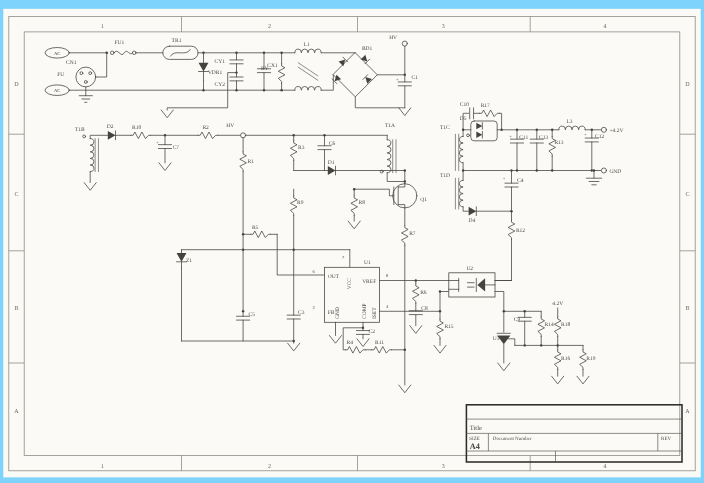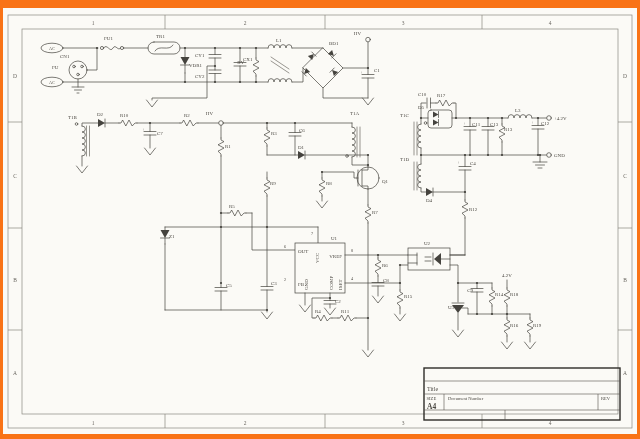--- a/index.html
+++ b/index.html
@@ -1,16 +1,16 @@
 <!DOCTYPE html>
 <html><head>
 <meta charset="utf-8">
 <style>
   html,body{margin:0;padding:0;background:#b9b8b4;}
-  .page{position:relative;width:640px;height:439px;background:#f97316;overflow:hidden;
+  .page{position:relative;width:640px;height:439px;background:#7dd3fc;overflow:hidden;
         font-family:"Liberation Serif","DejaVu Serif",serif;}
   svg{position:absolute;left:0;top:0;}
   .ink{stroke:#45433e;stroke-width:.7;fill:none;stroke-linecap:round;}
   .frame{stroke:#8b8880;stroke-width:.7;fill:none;}
   .heavy{stroke:#2e2c28;stroke-width:1.4;fill:none;}
   .thin{stroke:#55524c;stroke-width:.6;fill:none;}
   text{fill:#4d4a44;stroke:none;font-family:"Liberation Serif","DejaVu Serif",serif;}
   .lbl{font-size:5px;}
   .sm{font-size:4.2px;}
   .zone{font-size:5.5px;fill:#6b6862;}

